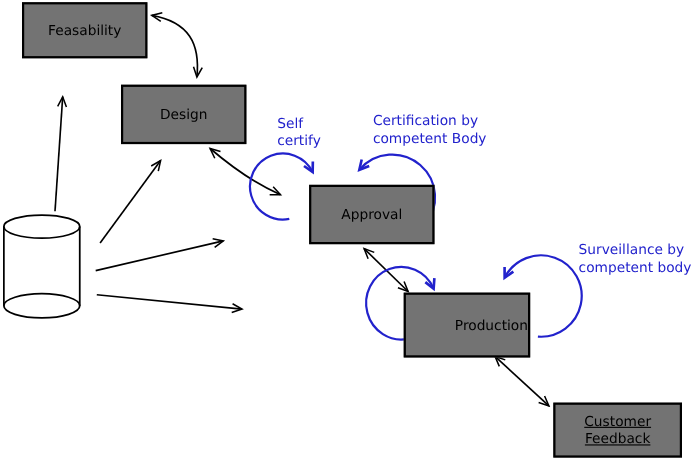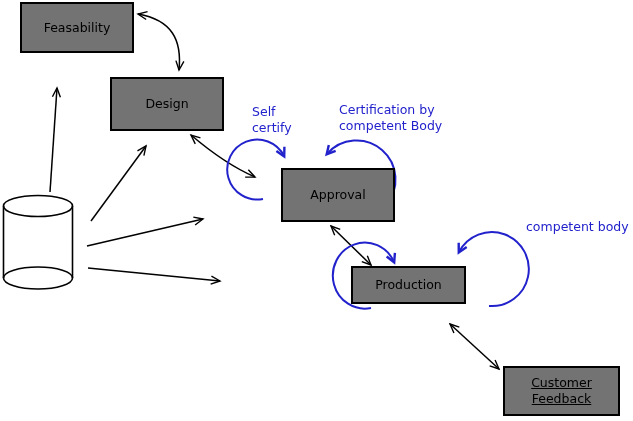--- a/index.html
+++ b/index.html
@@ -27,21 +27,21 @@
     align-items: center;
     justify-content: center;
     font-size: 12.5px;
     line-height: 16px;
     color: #000;
     text-align: center;
   }
   .n-feas { left:20px;  top:2px;   width:114px; height:51px; }
   .n-design { left:110px; top:77px;  width:114px; height:54px; }
   .n-approval { left:261px; top:168px; width:114px; height:54px;margin-left:20px; }
-  .n-production { left:351px; top:266px; width:115px; height:38px; }
+  .n-production { left:367px; top:266px; width:115px; height:59px;align-items:flex-end; }
   .n-feedback { left:503px; top:366px; width:117px; height:50px;text-decoration:underline; }
 
   
   .anno {
     position: absolute;
     color: var(--annotation, #2222cc);
     font-size: 12.5px;
     line-height: 16px;
     white-space: nowrap;
   }
@@ -122,16 +122,17 @@
 
   <div class="anno a-self">
     <div>Self</div>
     <div>certify</div>
   </div>
   <div class="anno a-cert">
     <div>Certification by</div>
     <div>competent Body</div>
   </div>
   <div class="anno a-surv">
+    <div>Surveillance by</div>
     <div>competent body</div>
   </div>
 
 </div>
 
 </body></html>

